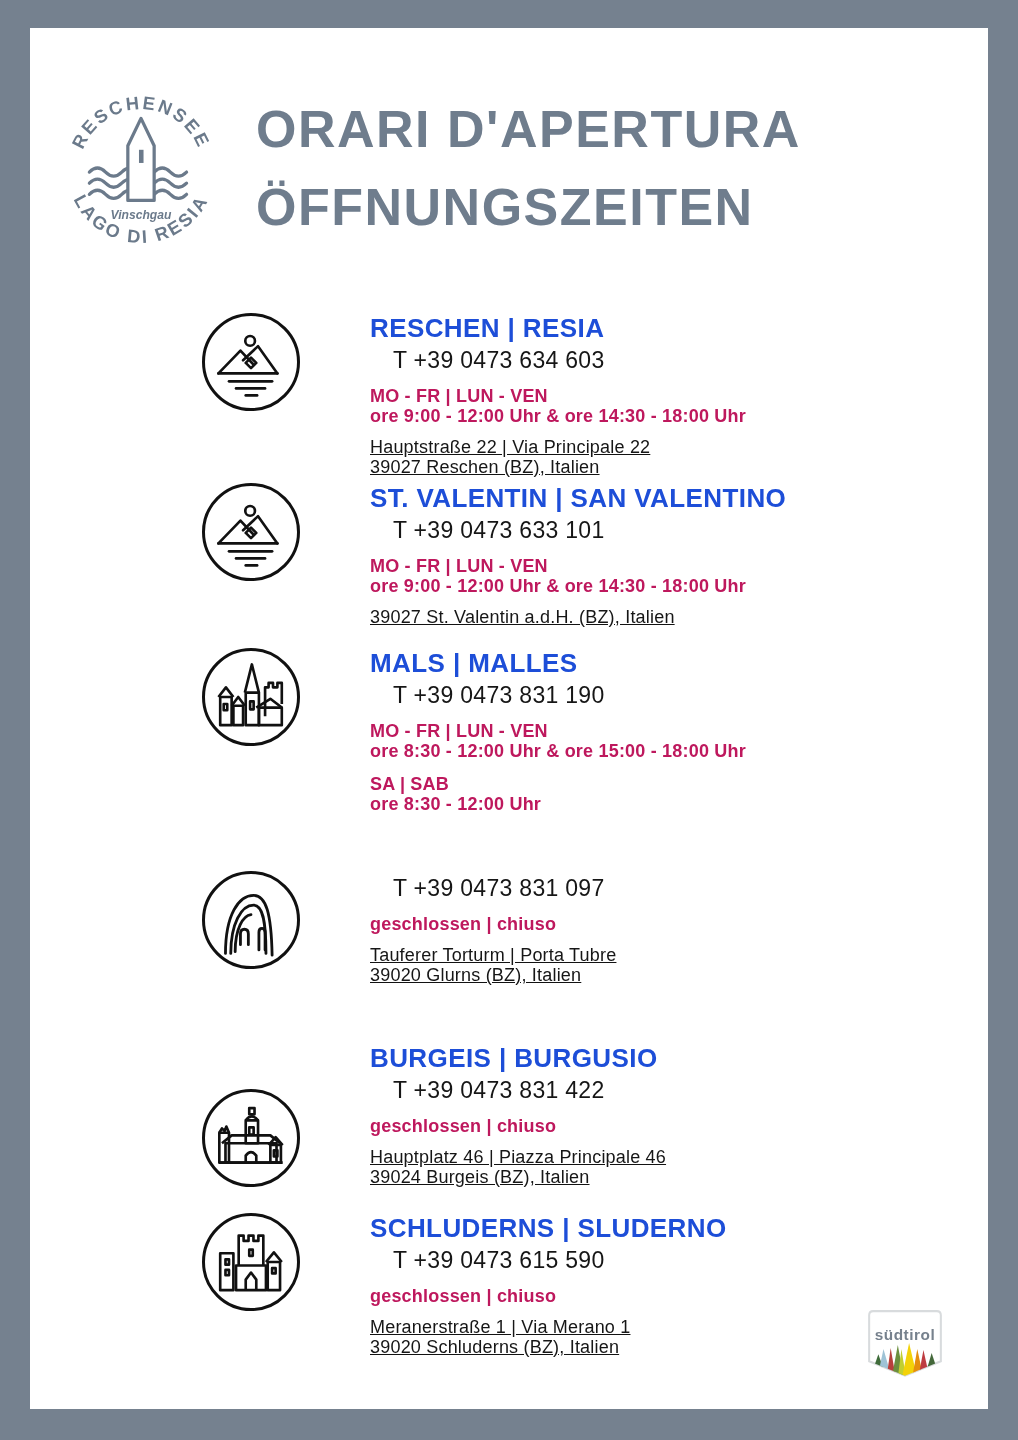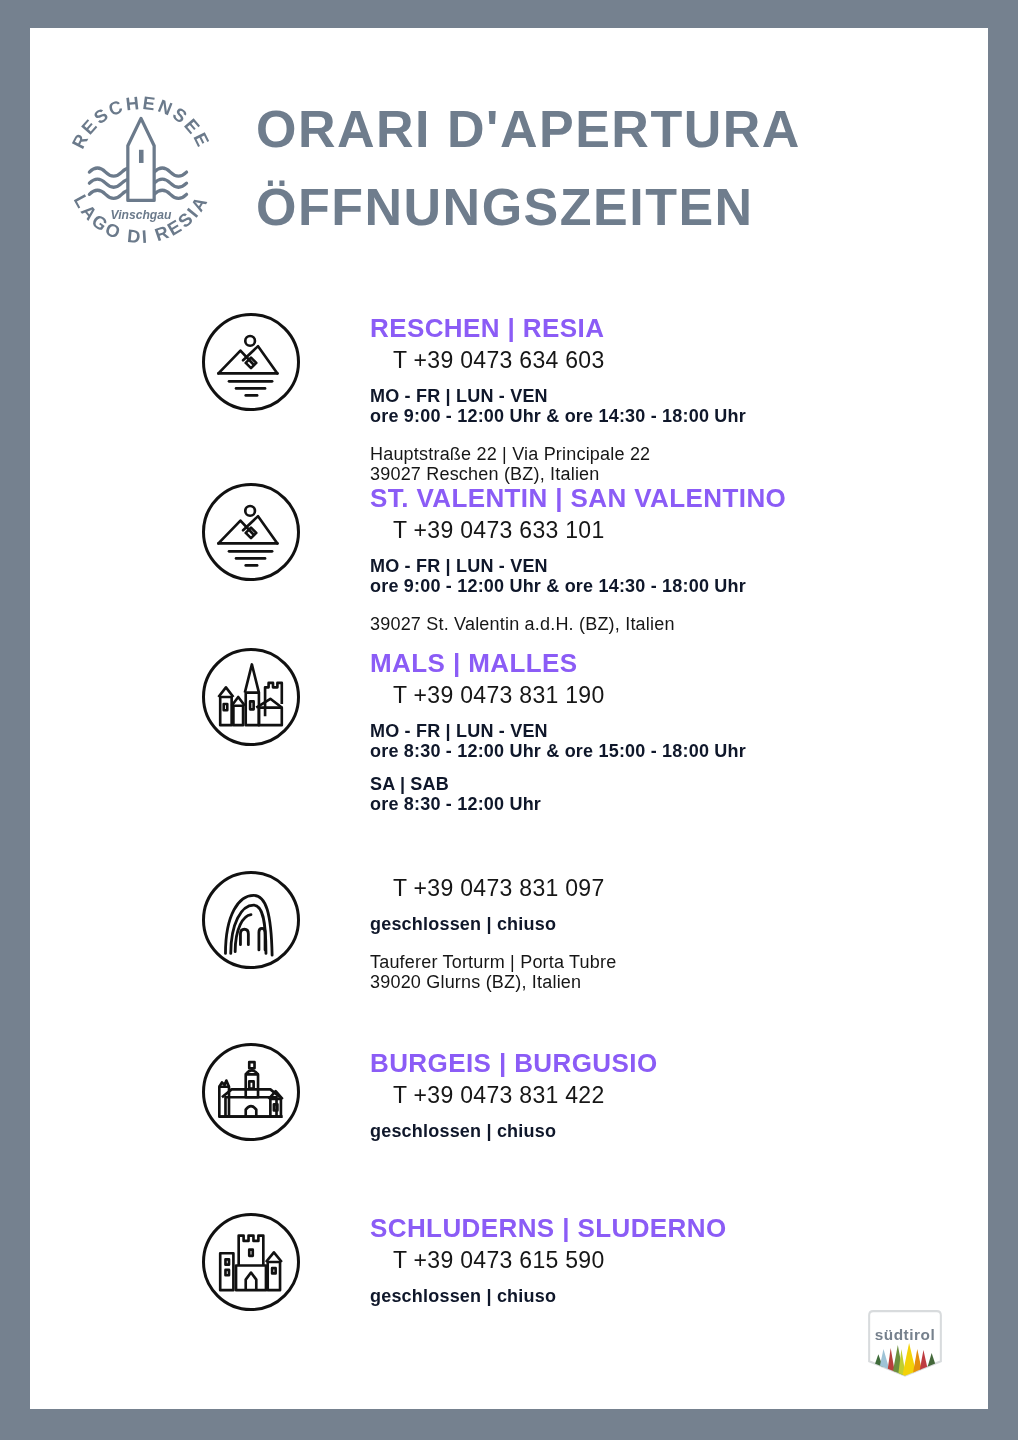--- a/index.html
+++ b/index.html
@@ -9,25 +9,25 @@
 
   
   .logo { position: absolute; left: 30px; top: 58px; width: 162px; height: 162px; }
   .page-title { position: absolute; left: 226px; top: 62px; color: #6F7D8D; font-weight: bold; font-size: 52px; letter-spacing: 1.5px; line-height: 78px; }
 
   
   .office { position: absolute; left: 172px; display: flex; gap: 70px; width: 740px; }
   .icon-wrap { flex: 0 0 98px; width: 98px; height: 98px; border: 3.5px solid #111; border-radius: 50%; display: flex; align-items: center; justify-content: center; }
   .icon-wrap svg { width: 88px; height: 88px; }
   .info { padding-top: 0; color: #121212; }
-  .office-name { font-size: 26px; line-height: 30px; font-weight: bold; letter-spacing: 0.4px; color: #8b5cf6; }
+  .office-name { font-size: 26px; line-height: 30px; font-weight: bold; letter-spacing: 0.4px; color: #1d4ed8; }
   .phone { font-size: 23px; line-height: 26px; margin-top: 4px; letter-spacing: 0.3px; color: #161616; margin-left: 23px; }
   .sched-row { margin-top: 13px; }
-  .sched-days, .sched-times, .closed { font-size: 18px; line-height: 20px; font-weight: bold; letter-spacing: 0.2px; color: #0f172a; }
-  .addr { margin-top: 18px; }
+  .sched-days, .sched-times, .closed { font-size: 18px; line-height: 20px; font-weight: bold; letter-spacing: 0.2px; color: #be185d; }
+  .addr { margin-top: 11px; text-decoration: underline; }
   .addr div { font-size: 18px; line-height: 20px; letter-spacing: 0.2px; color: #161616; }
 
   #office-0 { top: 285px; }
   #office-1 { top: 455px; }
   #office-2 { top: 620px; }
   #office-3 { top: 843px; }
   #office-4 { top: 1015px; align-items: flex-end; }
   #office-5 { top: 1185px; }
 
   
@@ -189,20 +189,24 @@
           <path d="M44,78 v-8 q6,-8 12,0 v8"></path>
           <path d="M14,78 H86"></path>
         </svg>
       </div>
       <div class="info">
         <h2 class="office-name">BURGEIS | BURGUSIO</h2>
         <div class="phone">T +39 0473 831 422</div>
         <div class="sched-row">
           <div class="closed">geschlossen | chiuso</div>
         </div>
+        <div class="addr">
+          <div>Hauptplatz 46 | Piazza Principale 46</div>
+          <div>39024 Burgeis (BZ), Italien</div>
+        </div>
       </div>
     </section>
 
     <section class="office" id="office-5">
       <div class="icon-wrap">
         <svg viewBox="0 0 100 100" fill="none" stroke="#111" stroke-width="3" stroke-linejoin="round">
           <path d="M36,54 V20 h5.6 v6 h5.6 v-6 h5.6 v6 h5.6 v-6 h5.6 V54"></path>
           <rect x="48" y="36" width="4" height="7"></rect>
           <rect x="33" y="54" width="34" height="28"></rect>
           <path d="M44,82 V70 l6,-8 6,8 V82"></path>
@@ -212,20 +216,24 @@
           <rect x="69" y="50" width="14" height="32"></rect>
           <path d="M67,50 L76,39 L85,50"></path>
           <rect x="74" y="57" width="4" height="6"></rect>
         </svg>
       </div>
       <div class="info">
         <h2 class="office-name">SCHLUDERNS | SLUDERNO</h2>
         <div class="phone">T +39 0473 615 590</div>
         <div class="sched-row">
           <div class="closed">geschlossen | chiuso</div>
+        </div>
+        <div class="addr">
+          <div>Meranerstraße 1 | Via Merano 1</div>
+          <div>39020 Schluderns (BZ), Italien</div>
         </div>
       </div>
     </section>
 
     <svg class="suedtirol-badge" viewBox="0 0 80 82">
       <defs>
         <clipPath id="badgeClip">
           <path d="M9,5 H71 Q75,5 75,9 V54 L40,68 L5,54 V9 Q5,5 9,5 Z"></path>
         </clipPath>
       </defs>

